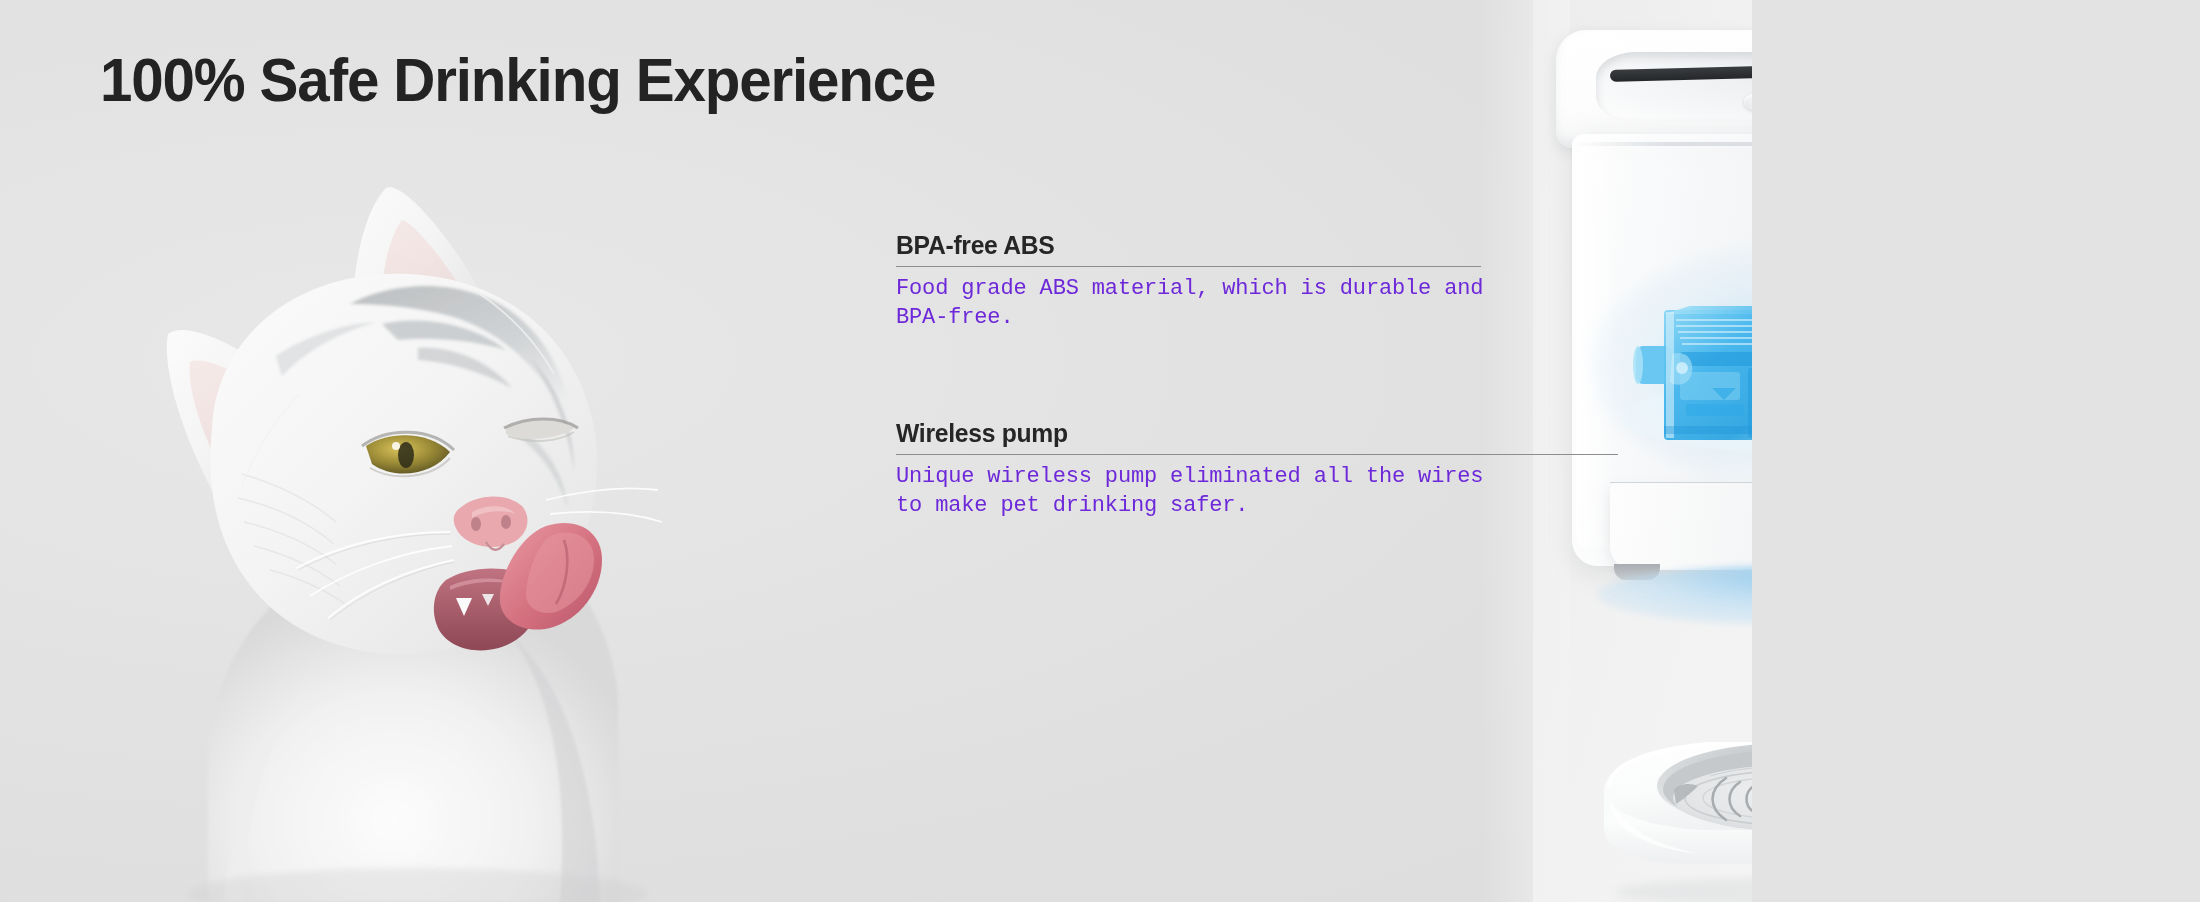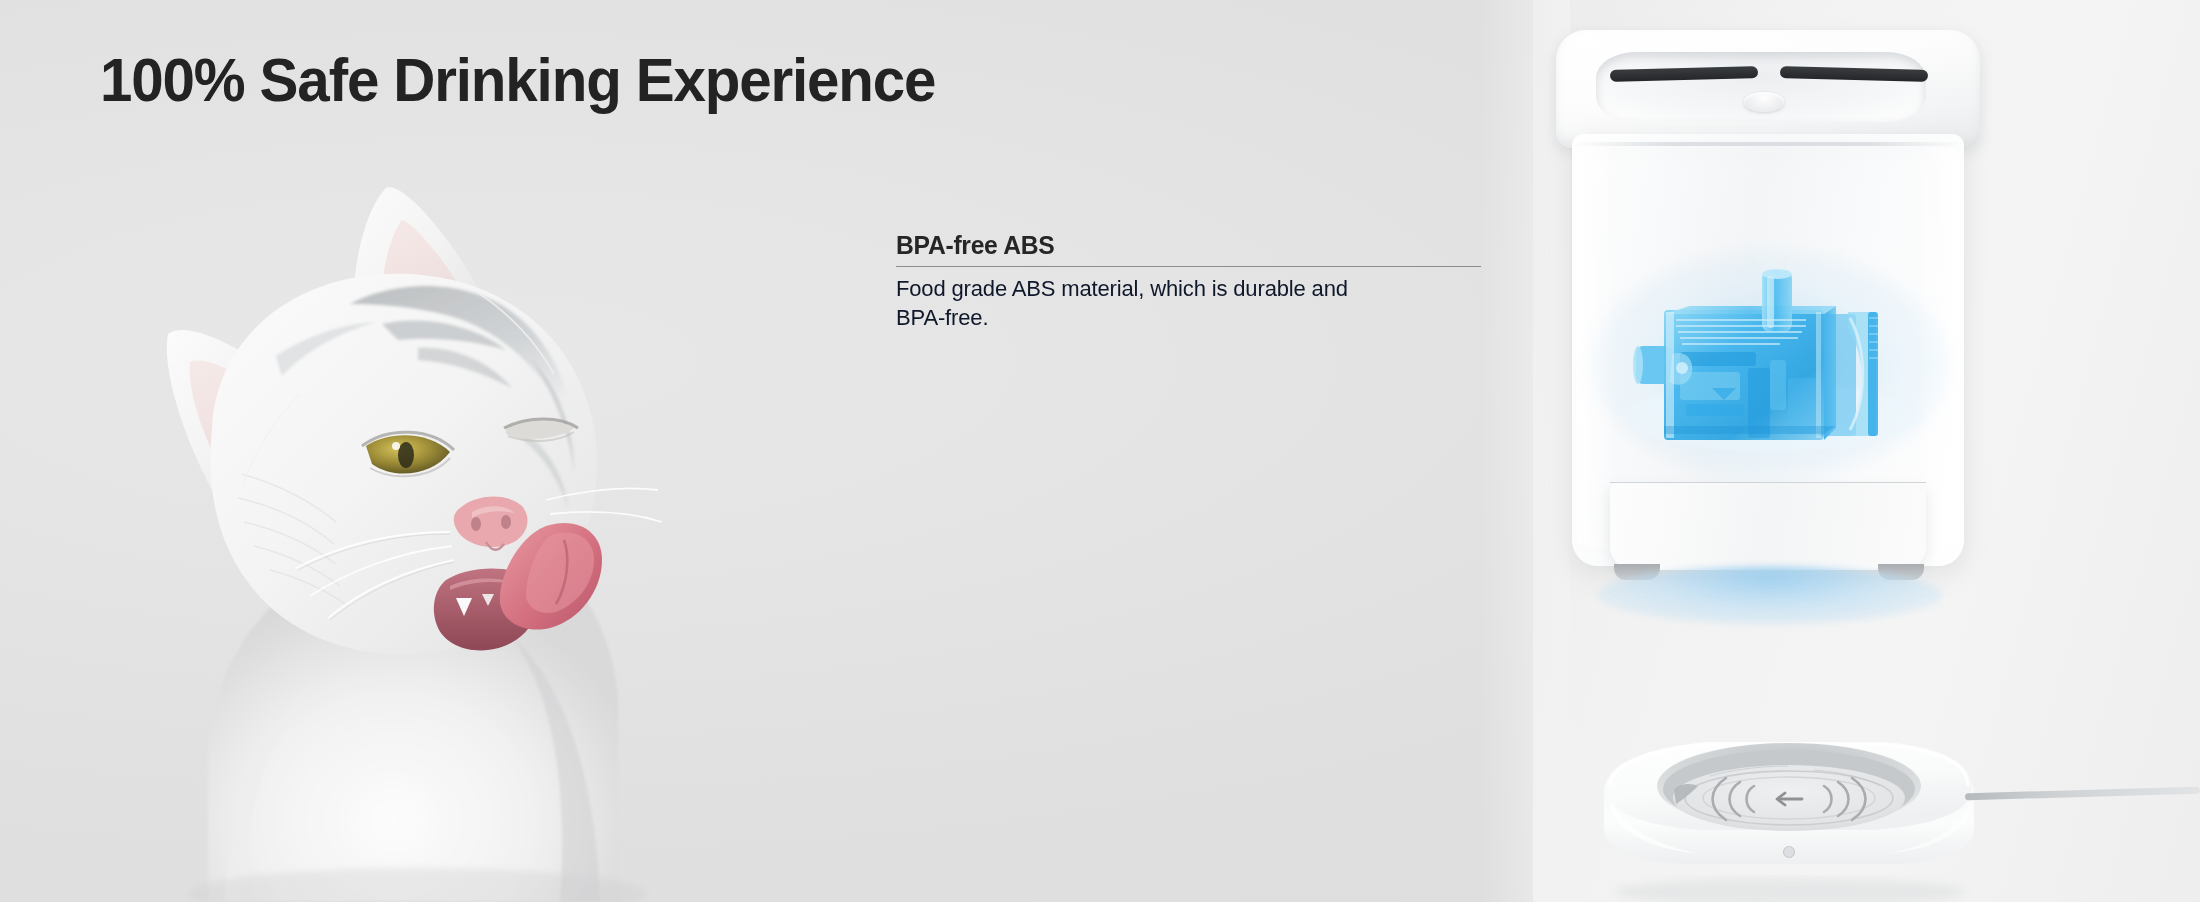--- a/index.html
+++ b/index.html
@@ -3,21 +3,21 @@
 <meta charset="utf-8">
 <title>100% Safe Drinking Experience</title>
 <style>
   html, body {
     margin: 0;
     padding: 0;
     background: #e3e3e3;
   }
   .stage {
     position: relative;
-    width: 2200px;
+    width: 1752px;
     height: 902px;
     overflow: hidden;
     font-family: "Liberation Sans", sans-serif;
     background: #e2e2e2;
   }
 
   
   .bg-left {
     position: absolute;
     inset: 0;
@@ -63,23 +63,24 @@
   }
   .callout .c-rule {
     margin-top: 5px;
     height: 1px;
     background: #8d8d8d;
   }
   .callout .c-body {
     margin-top: 7px;
     font-size: 22px;
     line-height: 1.33;
-    color: #0f172a;
+    color: #6d28d9;
     letter-spacing: -0.15px;
     white-space: pre-line;
+    font-family: Liberation Mono, monospace;
   }
   #callout-1 { top: 230px; }
   #callout-1 .c-rule { width: 585px; }
   #callout-2 { top: 418px; }
   #callout-2 .c-rule { width: 722px; }
   #callout-3 { top: 714px; }
   #callout-3 .c-rule { width: 663px; }
 
   
   .cat {
@@ -515,15 +516,21 @@
 
   <div class="cable"></div>
 
   <div class="callout" id="callout-1">
     <div class="c-title">BPA-free ABS</div>
     <div class="c-rule"></div>
     <div class="c-body">Food grade ABS material, which is durable and
 BPA-free.</div>
   </div>
 
+  <div class="callout" id="callout-2">
+    <div class="c-title">Wireless pump</div>
+    <div class="c-rule"></div>
+    <div class="c-body">Unique wireless pump eliminated all the wires
+to make pet drinking safer.</div>
+  </div>
 
 
 </div>
 
 </body></html>

